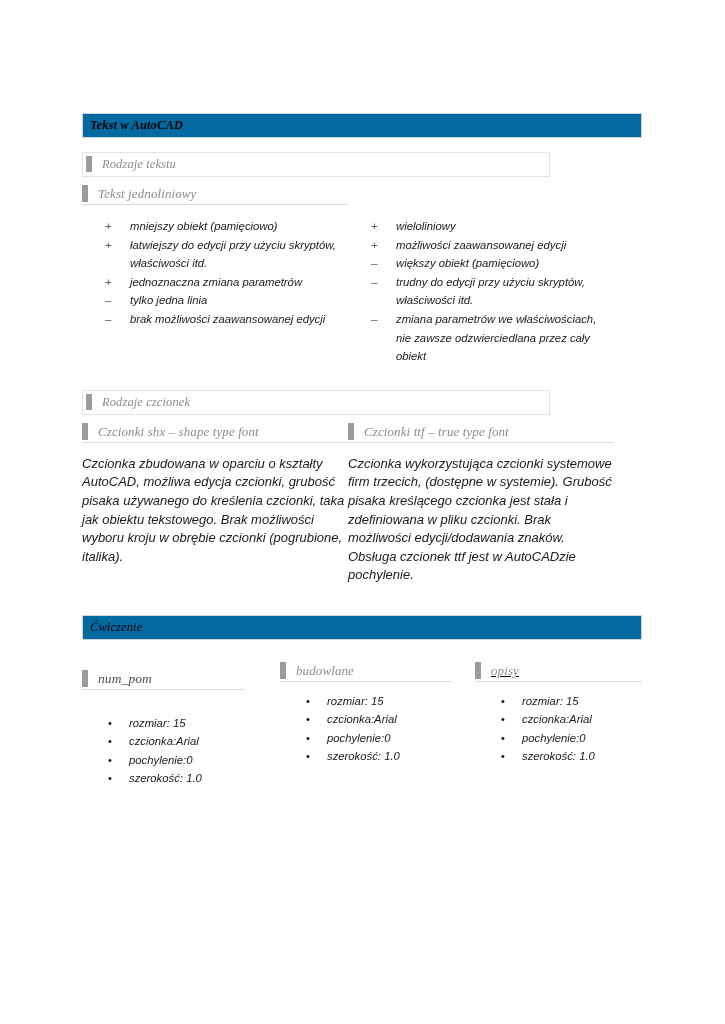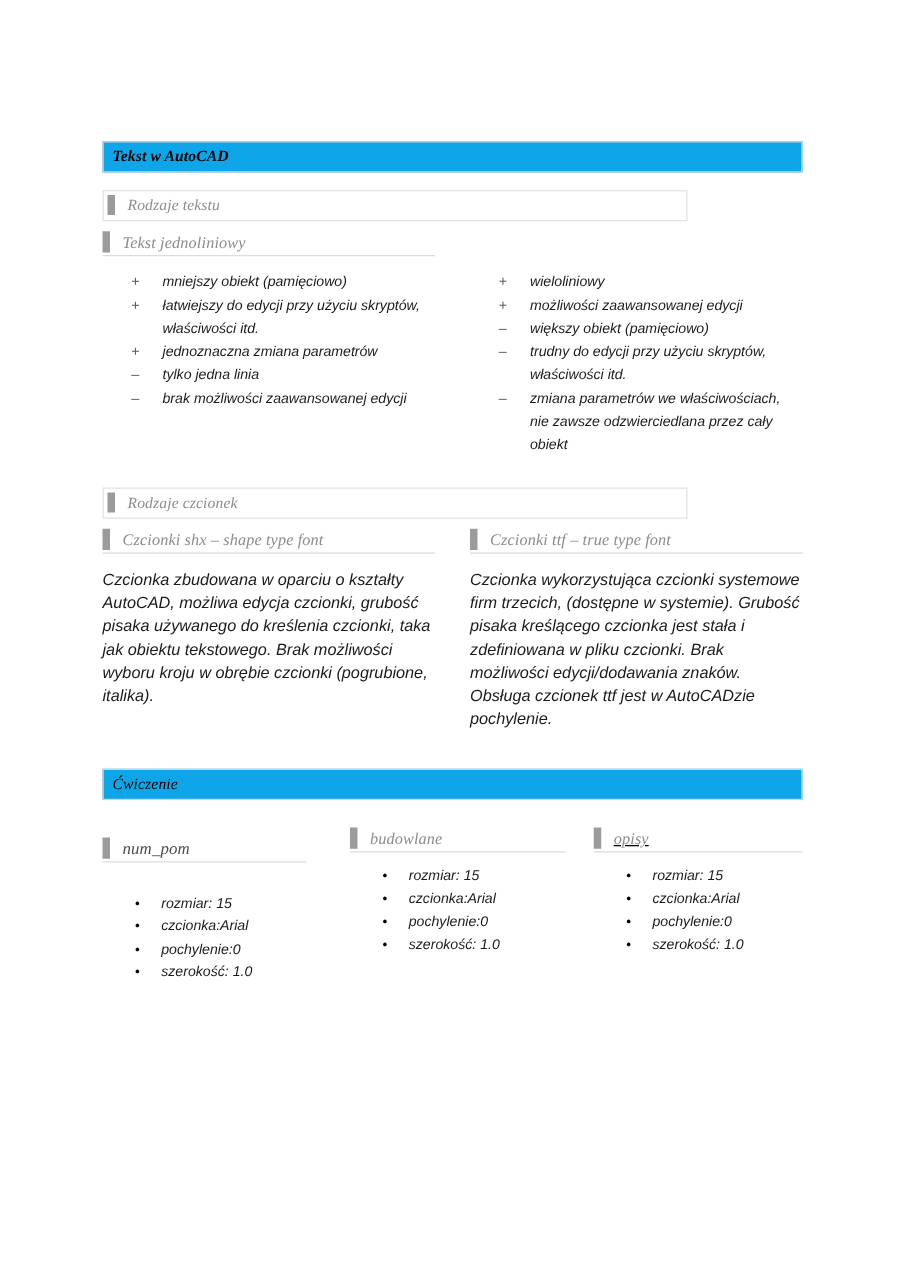--- a/index.html
+++ b/index.html
@@ -30,21 +30,21 @@
     position: absolute;
     left: 82px;
     top: 113px;
     width: 560px;
   }
 
   
   .h1bar {
     box-sizing: border-box;
     width: 560px;
-    background: #0ea5e9;
+    background: #0369a1;
     border: 1px solid #d3d3d3;
     padding: 4px 0 5px 7px;
     font-family: "Liberation Serif", serif;
     font-style: italic;
     font-size: 12.5px;
     line-height: 14px;
     color: #000000;
     letter-spacing: 0.1px;
   }
   .h1bar.bold { font-weight: bold; }
@@ -96,21 +96,20 @@
     line-height: 17px;
     color: #8c8c8c;
     letter-spacing: 0.1px;
   }
   .h3bar.dark .txt { color: #4d4d4d; }
 
   
   .cols2 {
     display: flex;
     width: 560px;
-    justify-content: space-between;
   }
   .col {
     width: 266px;
   }
 
   
   ul.pmlist {
     list-style: none;
     margin: 0;
     padding: 0;

